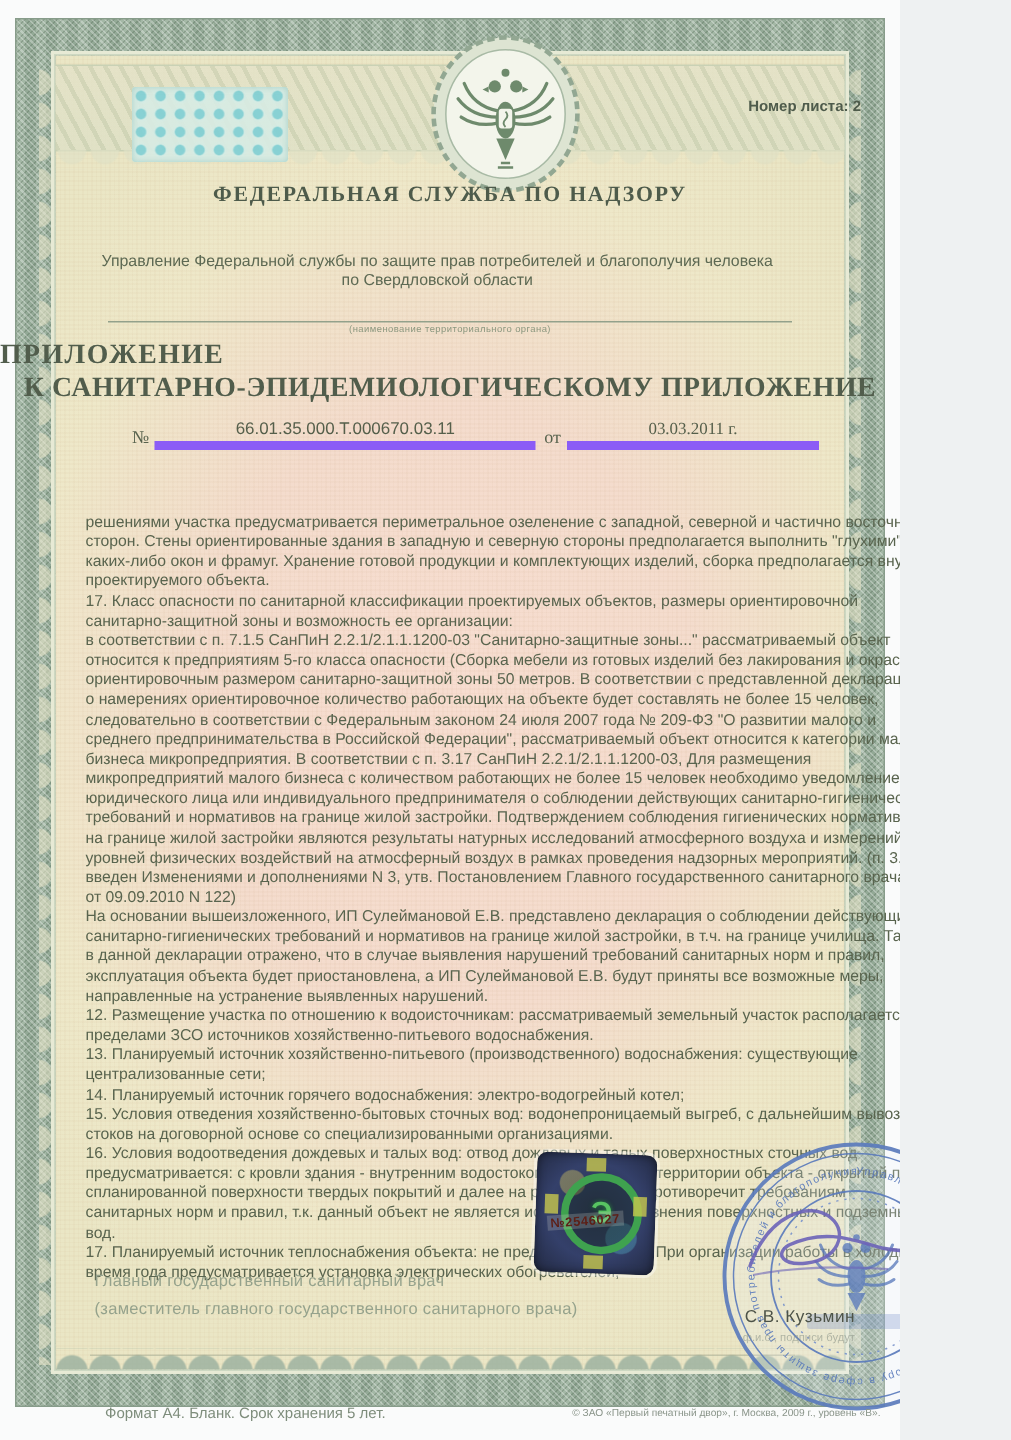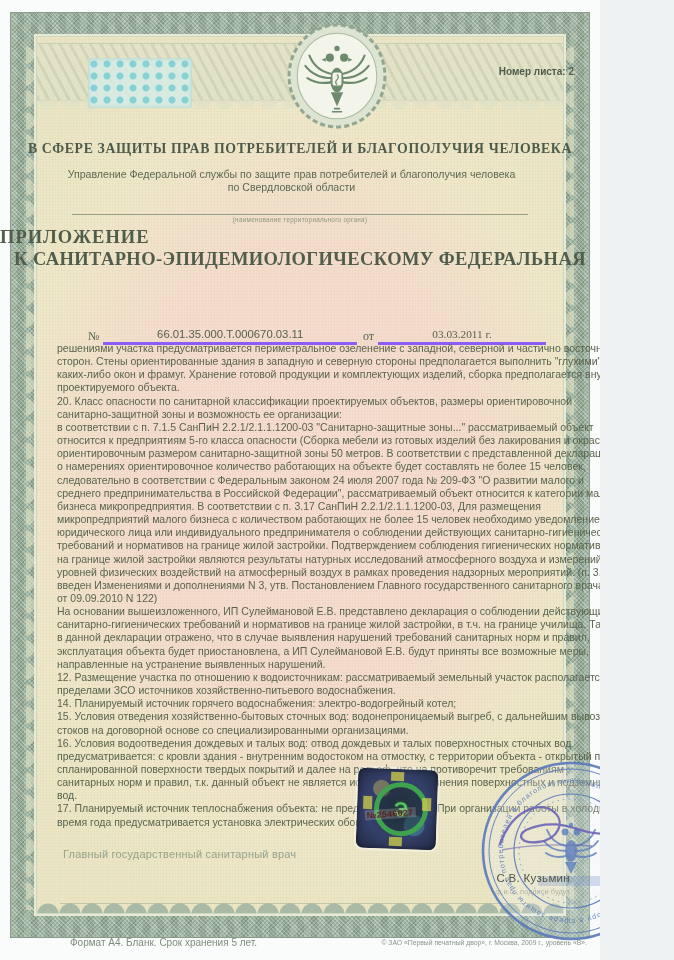--- a/index.html
+++ b/index.html
@@ -49,21 +49,21 @@
     font-size:10.6px;line-height:13px;color:#5d6953;}
   .rule1{position:absolute;left:72px;right:72px;top:214px;height:1px;background:#93a18b;}
   .rule-caption{position:absolute;left:0;right:0;top:216px;text-align:center;font-size:6.3px;color:#8b977f;letter-spacing:.3px;}
   .title1{position:absolute;left:0;right:0;top:227px;text-align:left;
     font-family:"Liberation Serif",serif;font-weight:bold;font-size:18.5px;letter-spacing:1px;color:#515d4c;}
   .title2{position:absolute;left:0;right:0;top:249px;text-align:center;
     font-family:"Liberation Serif",serif;font-weight:bold;font-size:18.5px;letter-spacing:.4px;color:#515d4c;}
 
   .numrow{position:absolute;left:88px;right:54px;top:280px;display:flex;align-items:flex-end;font-size:12px;color:#57624d;}
   .numrow .lbl{font-family:"Liberation Serif",serif;padding:0 4px 1px 0;}
-  .numrow .fill{flex:1;text-align:center;border-bottom:3px solid #8b5cf6;font-size:11.3px;padding-bottom:2px;color:#555f4b;margin-top:48px;}
+  .numrow .fill{flex:1;text-align:center;border-bottom:6px solid #8b5cf6;font-size:11.3px;padding-bottom:2px;color:#555f4b;}
   .numrow .fill.date{flex:0 0 168px;font-family:Liberation Serif, serif;}
 
   
   .body-text{position:absolute;left:57px;top:327px;width:567px;font-size:10.5px;line-height:13.15px;color:#59644e;text-align:left;margin-top:15px;}
   .body-text p{margin:0;}
 
   
   .sig-label{position:absolute;left:63px;top:845px;font-size:11px;line-height:19px;color:#95a28c;letter-spacing:.2px;}
   .sig-line{position:absolute;left:60px;right:70px;top:903px;height:1px;background:rgba(150,162,140,.45);}
 
@@ -125,49 +125,51 @@
       <path d="M45,54 C33,54 25,50 19,42"></path>
       <path d="M45,58 C35,60 27,58 21,54"></path>
       <path d="M55,50 C65,48 73,42 77,32"></path>
       <path d="M55,54 C67,54 75,50 81,42"></path>
       <path d="M55,58 C65,60 73,58 79,54"></path>
     </g>
     <rect x="45" y="48" width="10" height="14" rx="2.5" fill="#f3f5eb" stroke="#6e8a6c" stroke-width="1.2"></rect>
     <path d="M50,50.5 q2.5,2.5 0,5 t0,5" fill="none" stroke="#6e8a6c" stroke-width="1.2"></path>
   </svg>
 
-  <div class="agency2">В СФЕРЕ ЗАЩИТЫ ПРАВ ПОТРЕБИТЕЛЕЙ И БЛАГОПОЛУЧИЯ  ЧЕЛОВЕКА</div>
+  <div class="agency1">ФЕДЕРАЛЬНАЯ СЛУЖБА ПО НАДЗОРУ</div>
   <div class="territorial">Управление Федеральной службы по защите прав потребителей и благополучия человека по Свердловской области</div>
   <div class="rule1"></div>
   <div class="rule-caption">(наименование территориального органа)</div>
 
   <div class="title1">ПРИЛОЖЕНИЕ</div>
-  <div class="title2">К САНИТАРНО-ЭПИДЕМИОЛОГИЧЕСКОМУ ФЕДЕРАЛЬНАЯ</div>
+  <div class="title2">К САНИТАРНО-ЭПИДЕМИОЛОГИЧЕСКОМУ ПРИЛОЖЕНИЕ</div>
 
   <div class="numrow">
     <span class="lbl">№</span>
     <span class="fill">66.01.35.000.Т.000670.03.11</span>
     <span class="lbl" style="padding-left:6px">от</span>
     <span class="fill date">03.03.2011 г.</span>
   </div>
 
   <div class="body-text">
       <p>решениями участка предусматривается периметральное озеленение с западной, северной и частично восточной сторон. Стены ориентированные здания в западную и северную стороны предполагается выполнить "глухими", без каких-либо окон и фрамуг. Хранение готовой продукции и комплектующих изделий, сборка предполагается внутри проектируемого объекта.</p>
-      <p>20. Класс опасности по санитарной классификации проектируемых объектов, размеры ориентировочной санитарно-защитной зоны  и возможность ее организации:</p>
+      <p>17. Класс опасности по санитарной классификации проектируемых объектов, размеры ориентировочной санитарно-защитной зоны  и возможность ее организации:</p>
       <p>в соответствии с п. 7.1.5 СанПиН 2.2.1/2.1.1.1200-03 "Санитарно-защитные зоны..." рассматриваемый объект относится к предприятиям 5-го класса опасности (Сборка мебели из готовых изделий без лакирования и окраски) с ориентировочным размером санитарно-защитной зоны 50 метров. В соответствии с представленной декларацией о намерениях ориентировочное количество работающих на объекте будет составлять не более 15 человек, следовательно в соответствии с Федеральным законом 24 июля 2007 года № 209-ФЗ "О развитии малого и среднего предпринимательства в Российской Федерации", рассматриваемый объект относится к категории малого бизнеса микропредприятия. В соответствии с п. 3.17 СанПиН 2.2.1/2.1.1.1200-03, Для размещения микропредприятий малого бизнеса с количеством работающих не более 15 человек необходимо уведомление от юридического лица или индивидуального предпринимателя о соблюдении действующих санитарно-гигиенических требований и нормативов на границе жилой застройки. Подтверждением соблюдения гигиенических нормативов на границе жилой застройки являются результаты натурных исследований атмосферного воздуха и измерений уровней физических воздействий на атмосферный воздух в рамках проведения надзорных мероприятий. (п. 3.17 введен Изменениями и дополнениями N 3, утв. Постановлением Главного государственного санитарного врача РФ от 09.09.2010 N 122)</p>
       <p>На основании вышеизложенного, ИП Сулеймановой Е.В. представлено декларация о соблюдении действующих санитарно-гигиенических требований и нормативов на границе жилой застройки, в т.ч. на границе училища. Также в данной декларации отражено, что в случае выявления нарушений требований санитарных норм и правил, эксплуатация объекта будет приостановлена, а ИП Сулеймановой Е.В. будут приняты все возможные меры, направленные на устранение выявленных нарушений.</p>
       <p>12. Размещение участка по отношению к водоисточникам: рассматриваемый земельный участок располагается за пределами ЗСО источников хозяйственно-питьевого водоснабжения.</p>
+      <p>13. Планируемый источник хозяйственно-питьевого (производственного) водоснабжения: существующие централизованные сети;</p>
       <p>14. Планируемый источник горячего водоснабжения: электро-водогрейный котел;</p>
       <p>15. Условия отведения хозяйственно-бытовых сточных вод: водонепроницаемый выгреб, с дальнейшим вывозом стоков на договорной основе со специализированными организациями.</p>
       <p>16. Условия водоотведения дождевых и талых вод: отвод дождевых и талых поверхностных сточных вод предусматривается: с кровли здания - внутренним водостоком на отмостку, с территории объекта - открытый по спланированной поверхности твердых покрытий и далее на рельеф, что не противоречит требованиям санитарных норм и правил, т.к. данный объект не является источником загрязнения поверхностных и подземных вод.</p>
       <p>17. Планируемый источник теплоснабжения объекта: не предусматривается. При организации работы в холодное время года предусматривается установка электрических обогревателей;</p>
     </div>
 
   <div class="sig-label">
     <div>Главный государственный санитарный врач</div>
+    <div>(заместитель главного государственного санитарного врача)</div>
   </div>
   <div class="sig-line"></div>
 
   <div class="holo-sticker">
     <div class="holo-ring">
       <span>Э</span>
     </div>
     <div class="holo-corner hc1"></div>
     <div class="holo-corner hc2"></div>
     <div class="holo-corner hc3"></div>

